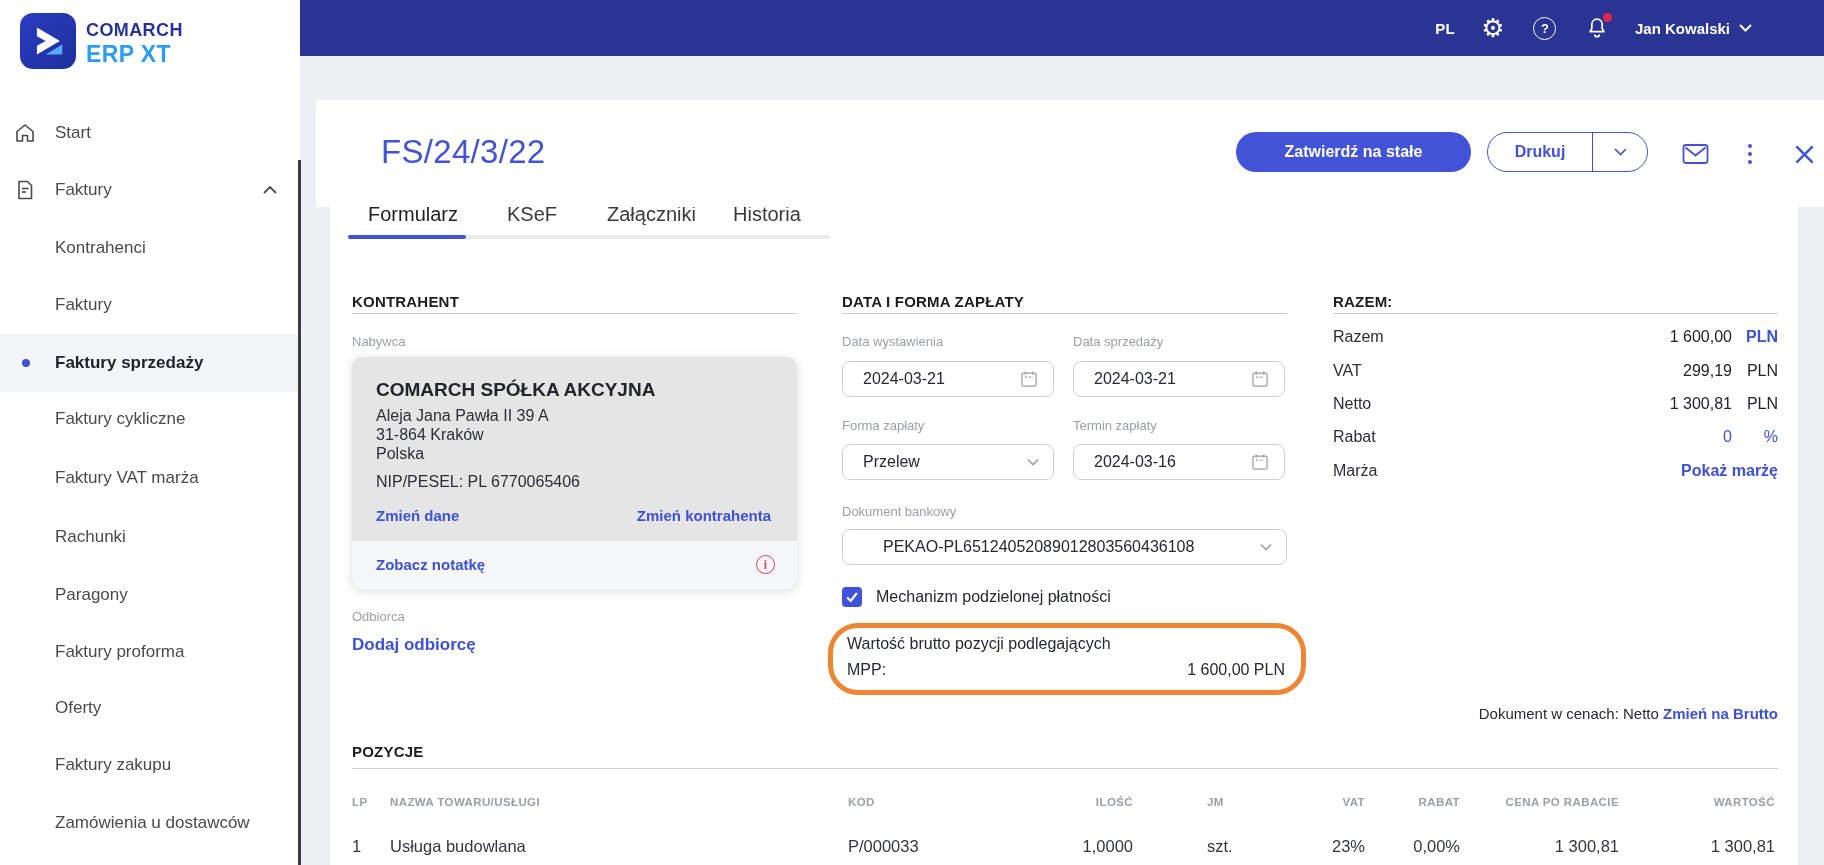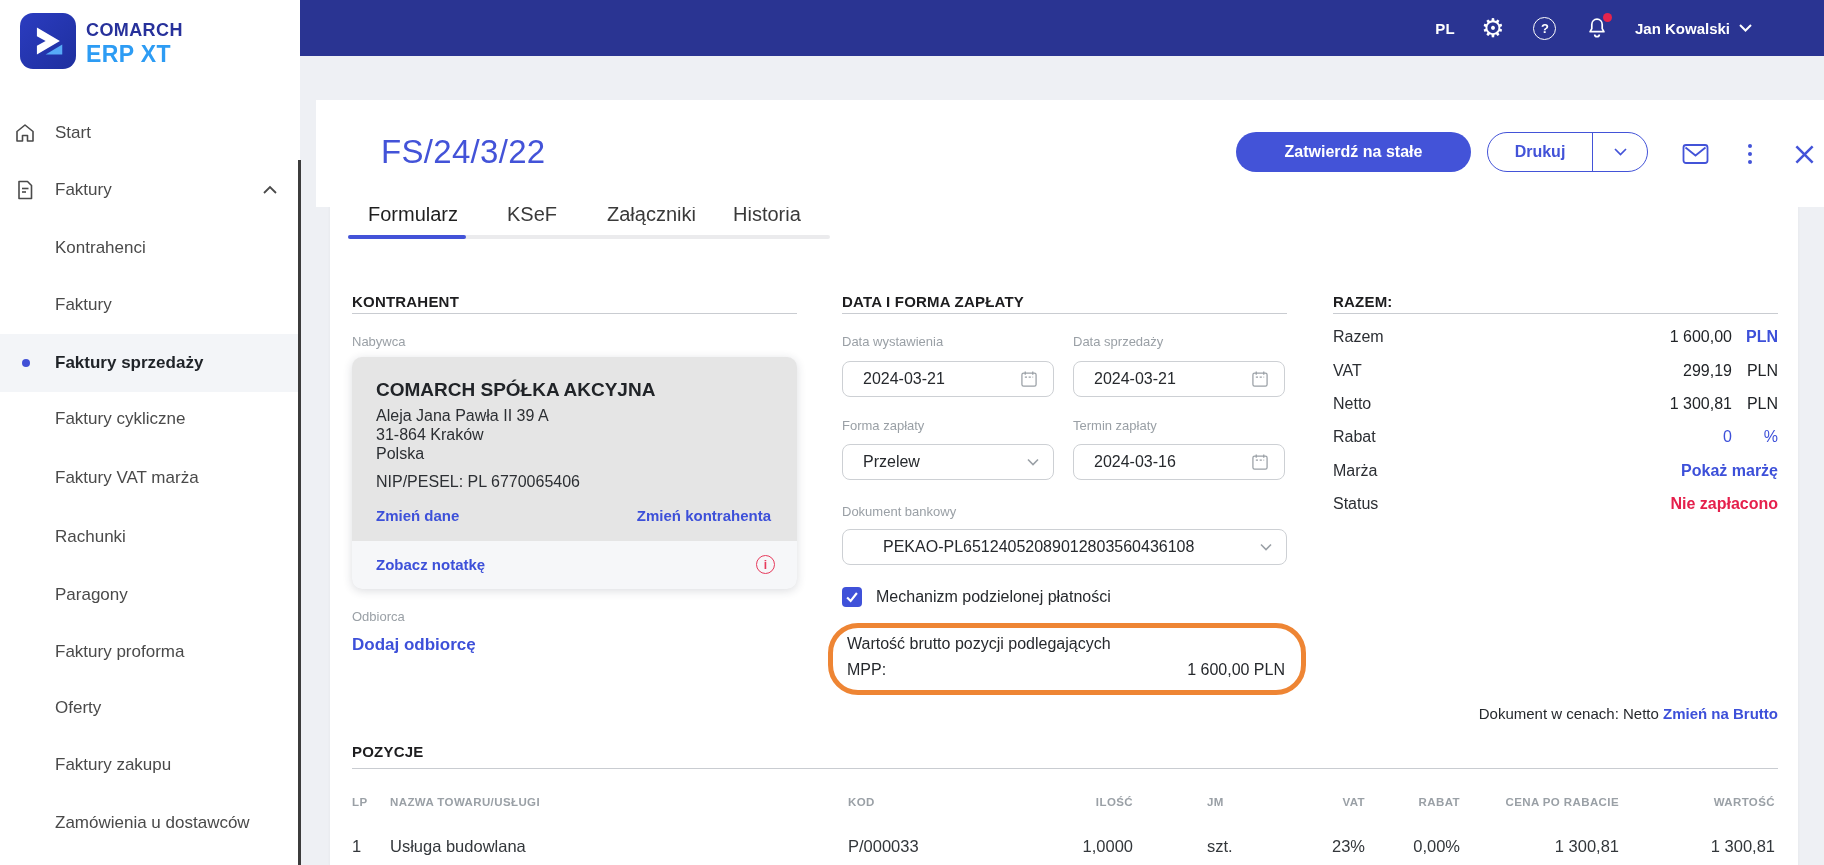--- a/index.html
+++ b/index.html
@@ -363,24 +363,20 @@
     </div>
     <div class="tot-row" style="top:233px">
       <span class="tot-label">Rabat</span>
       <span class="tot-val blue">0</span>
       <span class="tot-unit blue">%</span>
     </div>
     <div class="tot-row" style="top:267px">
       <span class="tot-label">Marża</span>
       <span class="tot-wide bluebold">Pokaż marżę</span>
     </div>
-    <div class="tot-row" style="top:300px">
-      <span class="tot-label">Status</span>
-      <span class="tot-wide danger">Nie zapłacono</span>
-    </div>
 
     <span class="docline">
       <span>Dokument w cenach: Netto</span>
       <span class="bluebold">Zmień na Brutto</span>
     </span>
 
     <span class="sec-head" style="left:22px; top:548px">POZYCJE</span>
     <span class="sec-rule" style="left:22px; top:573px; width:1426px"></span>
 
     <span class="th" style="left:22px">LP</span>

